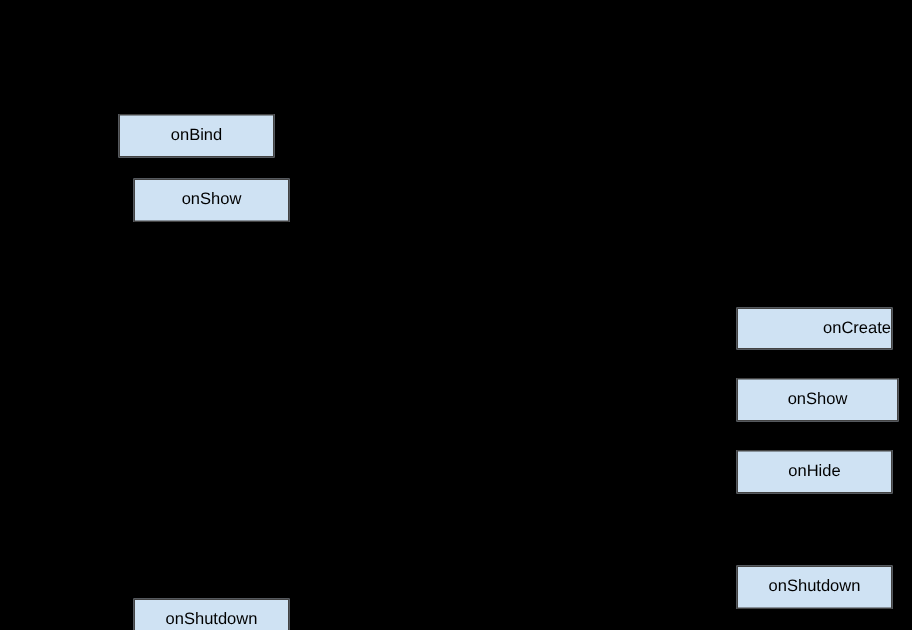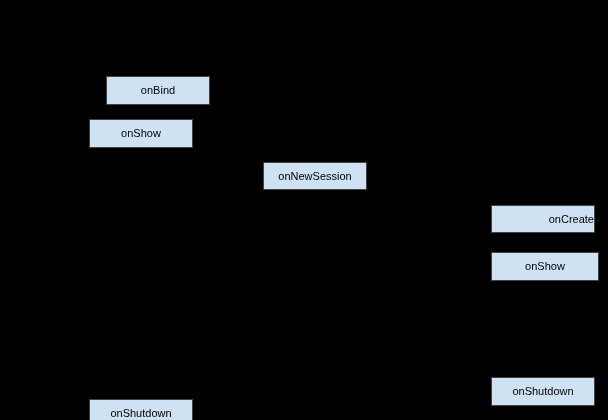--- a/index.html
+++ b/index.html
@@ -24,53 +24,53 @@
     border: 1px solid #434343;
     color: #000000;
     font-size: 11px;
     line-height: 1;
     display: flex;
     align-items: center;
     justify-content: center;
     white-space: nowrap;
   }
   
-  .pos-onbind      { left: 106px;  top: 76px;  width: 104px; height: 29px; }
+  .pos-onbind      { left: 79px;  top: 76px;  width: 104px; height: 29px; }
   .pos-onready     { left: 89px;  top: 119px; width: 104px; height: 29px; }
   .pos-onnewsession{ left: 263px; top: 162px; width: 104px; height: 28px; }
   .pos-oncreate    { left: 491px; top: 205px; width: 104px; height: 28px; justify-content: flex-end; }
   .pos-onshow      { left: 491px; top: 252px; width: 108px; height: 29px; }
   .pos-onhide      { left: 491px; top: 300px; width: 104px; height: 29px; }
   .pos-onshutdown  { left: 89px;  top: 399px; width: 104px; height: 29px; text-align: right; }
   .pos-ondestroy   { left: 491px; top: 377px; width: 104px; height: 29px; }
 </style>
 </head>
 <body>
 
 <div class="canvas">
   <div class="node pos-onbind">
     <span>onBind</span>
   </div>
 
   <div class="node pos-onready">
     <span>onShow</span>
   </div>
 
-  <div class="node pos-onnewsession">
-    <span>onNewSession</span>
-  </div>
 
   <div class="node pos-oncreate">
     <span>onCreate</span>
   </div>
 
   <div class="node pos-onshow">
     <span>onShow</span>
   </div>
 
+  <div class="node pos-onhide">
+    <span>onHide</span>
+  </div>
 
   <div class="node pos-onshutdown">
     <span>onShutdown</span>
   </div>
 
   <div class="node pos-ondestroy">
     <span>onShutdown</span>
   </div>
 </div>
 

